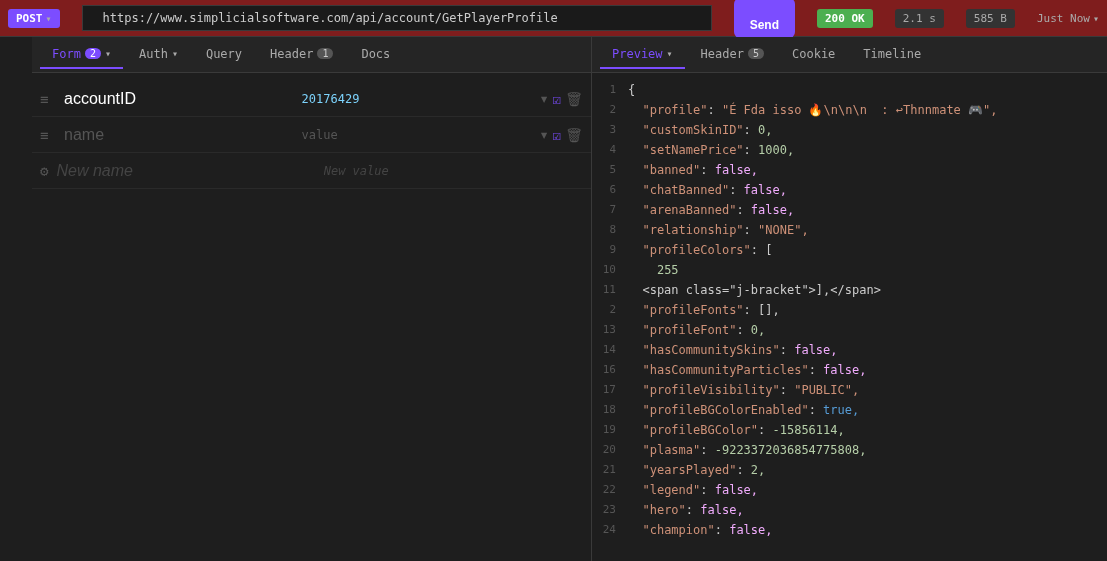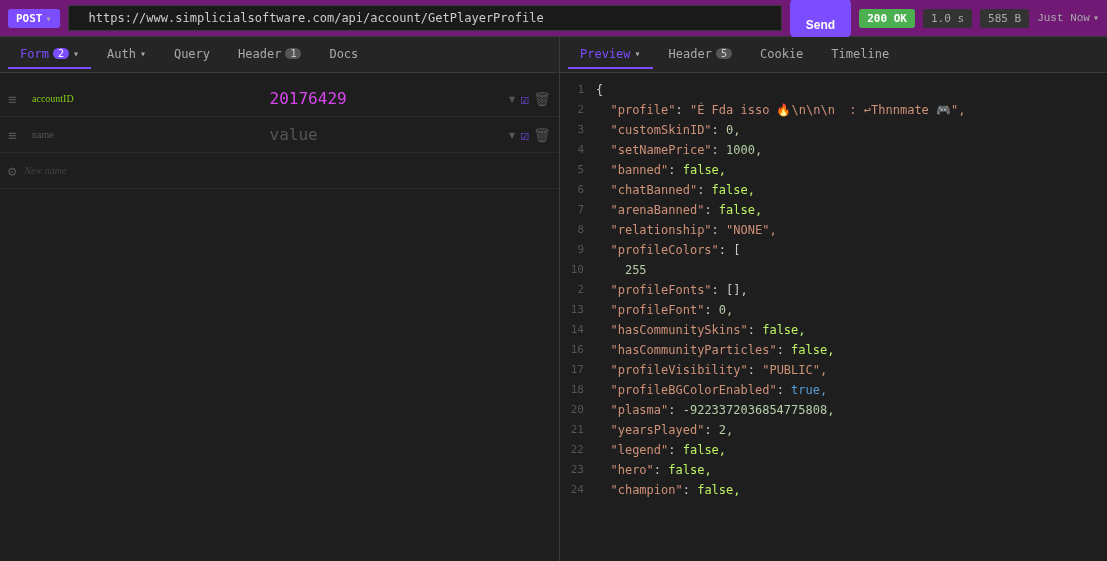--- a/index.html
+++ b/index.html
@@ -10,25 +10,25 @@
       font-size: 12px;
       height: 561px;
       width: 1107px;
       overflow: hidden;
     }
 
     
     .top-bar {
       display: flex;
       align-items: center;
-      background: #701a75;
+      background: #7f1d1d;
       border-bottom: 1px solid #3a3a3a;
       height: 37px;
       padding: 0 8px;
-      gap: 8px;
+      gap: 22px;
     }
     .method-badge {
       background: #7c4dff;
       color: #fff;
       font-weight: bold;
       padding: 3px 8px;
       border-radius: 3px;
       font-size: 11px;
       display: flex;
       align-items: center;
@@ -72,27 +72,27 @@
       border-radius: 3px;
       font-size: 11px;
     }
     .timestamp {
       color: #aaa;
       font-size: 11px;
       margin-left: auto;
       display: flex;
       align-items: center;
       gap: 3px;
-      font-family: Liberation Mono, monospace;
     }
 
     
     .main-layout {
       display: flex;
       height: calc(561px - 37px);
+      padding-left: 32px;
     }
 
     
     .left-panel {
       width: 560px;
       border-right: 1px solid #3a3a3a;
       display: flex;
       flex-direction: column;
     }
 
@@ -150,33 +150,33 @@
     .drag-handle {
       color: #555;
       font-size: 14px;
       cursor: grab;
       width: 16px;
     }
     .field-name {
       flex: 1;
       background: transparent;
       border: none;
-      color: #84cc16;
-      font-family: Liberation Serif, serif;
-      font-size: 10px;
+      color: #ffffff;
+      font-family: Liberation Sans, sans-serif;
+      font-size: 16px;
       outline: none;
     }
     .field-name::placeholder { color: #555; }
     .field-value {
       flex: 1;
       background: transparent;
       border: none;
-      color: #d946ef;
+      color: #7dd3fc;
       font-family: inherit;
-      font-size: 16px;
+      font-size: 12px;
       outline: none;
     }
     .field-value::placeholder { color: #555; }
     .row-actions {
       display: flex;
       gap: 4px;
       align-items: center;
     }
     .type-dropdown {
       color: #555;
@@ -241,21 +241,21 @@
     .line-content {
       flex: 1;
       white-space: pre;
     }
 
     
     .j-brace { color: #ccc; }
     .j-key { color: #ce9178; }
     .j-str { color: #ce9178; }
     .j-num { color: #b5cea8; }
-    .j-bool-false { color: #bef264; }
+    .j-bool-false { color: #f0abfc; }
     .j-bool-true { color: #569cd6; }
     .j-bracket { color: #ccc; }
     .j-colon { color: #ccc; }
 
     
     .right-tab-bar {
       display: flex;
       align-items: center;
       border-bottom: 1px solid #3a3a3a;
       background: #252525;
@@ -275,21 +275,21 @@
 <body>
 
 <div class="top-bar">
   <div class="method-badge">
     <span>POST</span>
     <span class="chevron-icon">▾</span>
   </div>
   <input class="url-bar" type="text" value="https://www.simplicialsoftware.com/api/account/GetPlayerProfile" style="">
   <button class="send-btn">Send</button>
   <span class="status-badge">200 OK</span>
-  <span class="meta-badge">1.0 s</span>
+  <span class="meta-badge">2.1 s</span>
   <span class="meta-badge">585 B</span>
   <span class="timestamp">
     <span>Just Now</span>
     <span class="chevron-icon">▾</span>
   </span>
 </div>
 
 <div class="main-layout">
 
   <div class="left-panel">
@@ -336,20 +336,21 @@
         <div class="row-actions">
           <span class="type-dropdown">▾</span>
           <span class="check-icon">☑</span>
           <span class="delete-icon">🗑</span>
         </div>
       </div>
 
       <div class="form-row new-row">
         <span class="gear-icon">⚙</span>
         <input class="field-name" type="text" placeholder="New name" style="">
+        <input class="field-value" type="text" placeholder="New value" style="">
       </div>
     </div>
   </div>
 
   <div class="right-panel">
 
     <div class="right-tab-bar">
       <div class="tab active">
         <span>Preview</span>
         <span class="chevron-icon">▾</span>
@@ -401,20 +402,24 @@
         </div>
         <div class="json-line">
           <span class="line-num">9</span>
           <span class="line-content">  <span class="j-key">"profileColors"</span><span class="j-colon">: </span><span class="j-bracket">[</span></span>
         </div>
         <div class="json-line">
           <span class="line-num">10</span>
           <span class="line-content">    <span class="j-num">255</span></span>
         </div>
         <div class="json-line">
+          <span class="line-num">11</span>
+          <span class="line-content">  &lt;span class="j-bracket"&gt;],&lt;/span&gt;</span>
+        </div>
+        <div class="json-line">
           <span class="line-num">2</span>
           <span class="line-content">  <span class="j-key">"profileFonts"</span><span class="j-colon">: </span><span class="j-bracket">[],</span></span>
         </div>
         <div class="json-line">
           <span class="line-num">13</span>
           <span class="line-content">  <span class="j-key">"profileFont"</span><span class="j-colon">: </span><span class="j-num">0,</span></span>
         </div>
         <div class="json-line">
           <span class="line-num">14</span>
           <span class="line-content">  <span class="j-key">"hasCommunitySkins"</span><span class="j-colon">: </span><span class="j-bool-false">false,</span></span>
@@ -425,20 +430,24 @@
         </div>
         <div class="json-line">
           <span class="line-num">17</span>
           <span class="line-content">  <span class="j-key">"profileVisibility"</span><span class="j-colon">: </span><span class="j-str">"PUBLIC",</span></span>
         </div>
         <div class="json-line">
           <span class="line-num">18</span>
           <span class="line-content">  <span class="j-key">"profileBGColorEnabled"</span><span class="j-colon">: </span><span class="j-bool-true">true,</span></span>
         </div>
         <div class="json-line">
+          <span class="line-num">19</span>
+          <span class="line-content">  <span class="j-key">"profileBGColor"</span><span class="j-colon">: </span><span class="j-num">-15856114,</span></span>
+        </div>
+        <div class="json-line">
           <span class="line-num">20</span>
           <span class="line-content">  <span class="j-key">"plasma"</span><span class="j-colon">: </span><span class="j-num">-9223372036854775808,</span></span>
         </div>
         <div class="json-line">
           <span class="line-num">21</span>
           <span class="line-content">  <span class="j-key">"yearsPlayed"</span><span class="j-colon">: </span><span class="j-num">2,</span></span>
         </div>
         <div class="json-line">
           <span class="line-num">22</span>
           <span class="line-content">  <span class="j-key">"legend"</span><span class="j-colon">: </span><span class="j-bool-false">false,</span></span>

